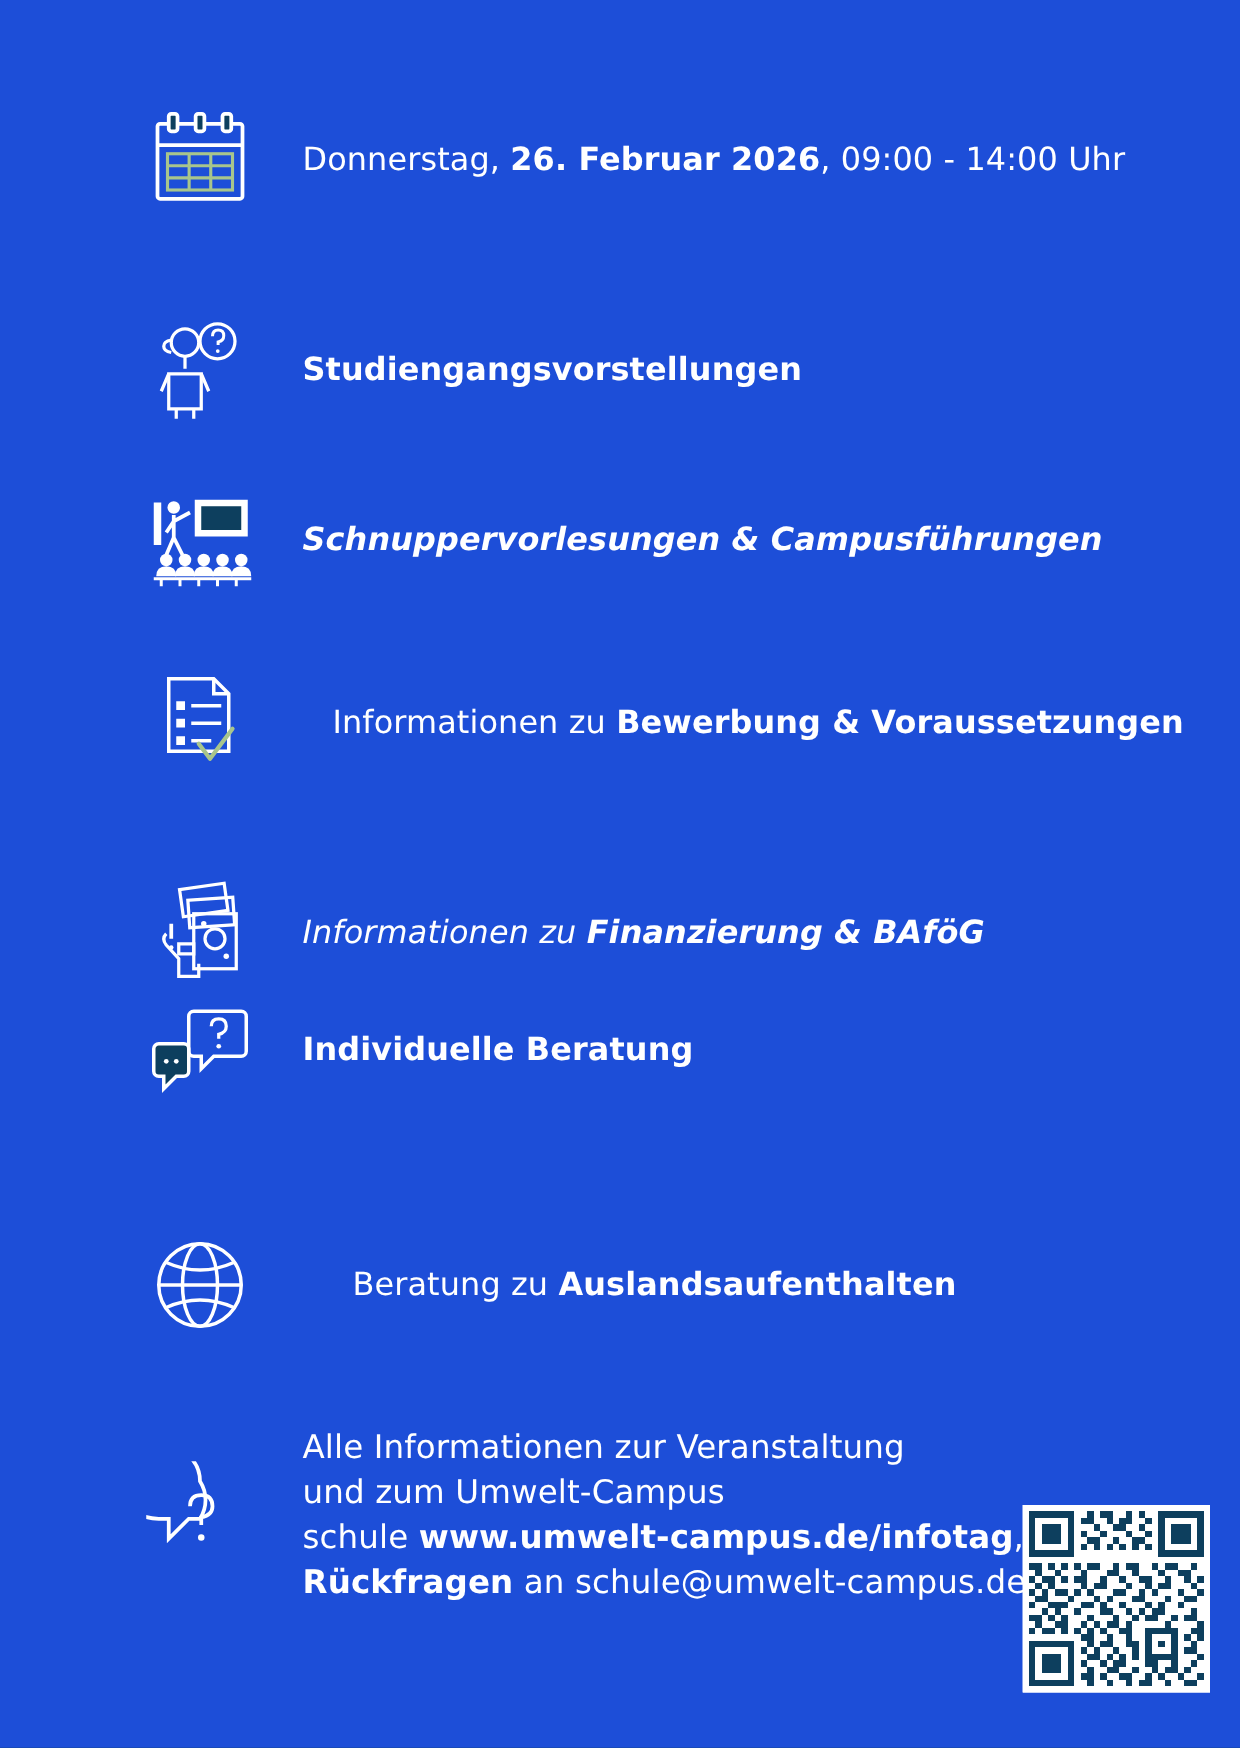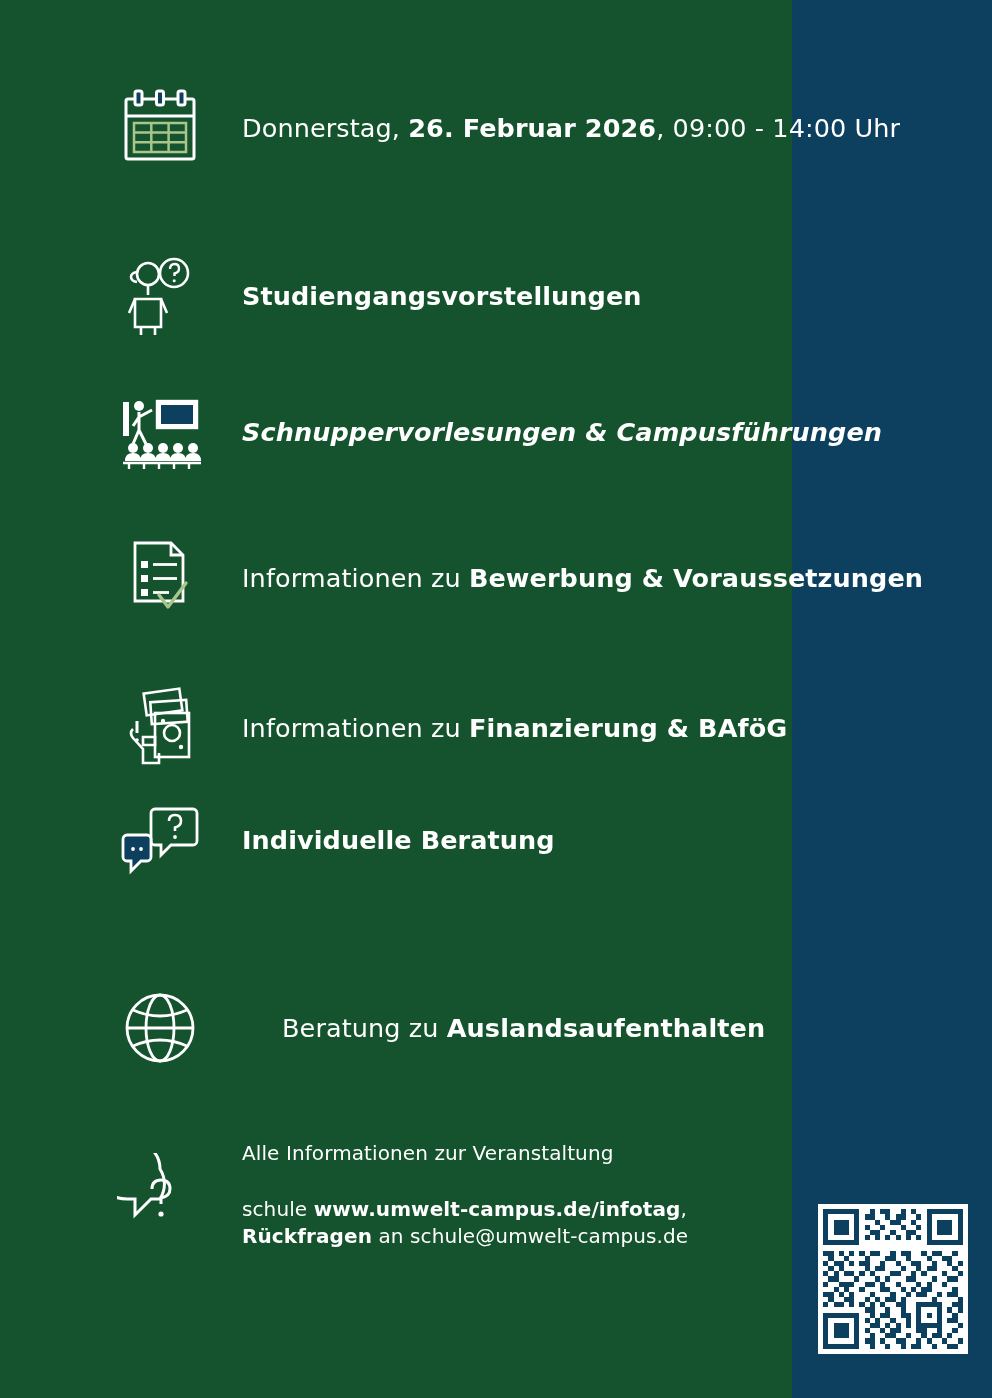--- a/index.html
+++ b/index.html
@@ -10,23 +10,23 @@
     width: 992px;
     height: 1398px;
     background: #0d3f5e;
     font-family: "DejaVu Sans", sans-serif;
     color: #ffffff;
     overflow: hidden;
     position: relative;
   }
   .poster {
     position: relative;
-    width: 792px;
+    width: 992px;
     height: 1398px;
-    background: #14532d;
+    background: #1d4ed8;
   }
   .rows {
     position: absolute;
     left: 0;
     top: 0;
     width: 992px;
   }
   .row {
     display: flex;
     align-items: center;
@@ -48,28 +48,28 @@
     letter-spacing: 0.1px;
     color: #ffffff;
     white-space: nowrap;
   }
   .text-cell b {
     font-weight: bold;
   }
   .row-calendar  { top: 78px; }
   .row-study     { top: 246px; }
   .row-lecture   { top: 382px; font-style: italic; }
-  .row-apply     { top: 528px; }
-  .row-finance   { top: 678px; }
+  .row-apply     { top: 528px; gap: 24px; }
+  .row-finance   { top: 696px; font-style: italic; }
   .row-advice    { top: 790px; }
   .row-abroad    { top: 978px; gap: 40px; }
   .row-info      { top: 1140px; }
 
   .row-info .text-cell {
-    font-size: 20px;
+    font-size: 26px;
     line-height: 1.39;
   }
   .row-advice .text-cell {
     line-height: 1.36;
   }
   .multiline { white-space: normal; }
 
   svg { display: block; }
 
   .qr {
@@ -240,21 +240,21 @@
     <div class="row row-info">
       <div class="icon-cell">
         <svg width="86" height="86" viewBox="0 0 86 86" fill="none" stroke="#ffffff" stroke-width="3">
           <path d="M43 10 a33 30 0 1 0 -33 30 h8 v16 l16 -16 h9 a33 30 0 0 0 0 -30 z" transform="translate(0,6)"></path>
           <path d="M35 36 q0 -9 9 -9 q9 0 9 9 q0 7 -9 9 v6" stroke-width="3"></path>
           <circle cx="44" cy="61" r="2.6" fill="#ffffff" stroke="none"></circle>
         </svg>
       </div>
       <div class="text-cell multiline">
         <span>Alle Informationen zur Veranstaltung</span><br>
-        <br>
+        <span>und zum Umwelt-Campus</span><br>
         <span>schule </span><b>www.umwelt-campus.de/infotag</b><span>,</span><br>
         <b>Rückfragen</b><span> an schule@umwelt-campus.de</span>
       </div>
     </div>
 
   </div>
 
   <div class="qr">
     <svg viewBox="0 0 29 29" shape-rendering="crispEdges">
       <rect width="29" height="29" fill="#ffffff"></rect>

